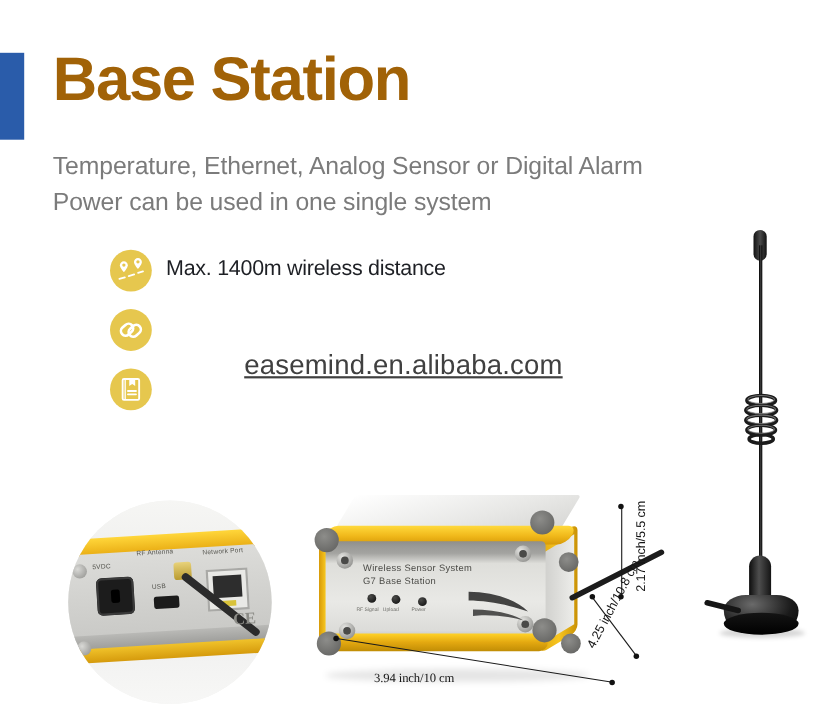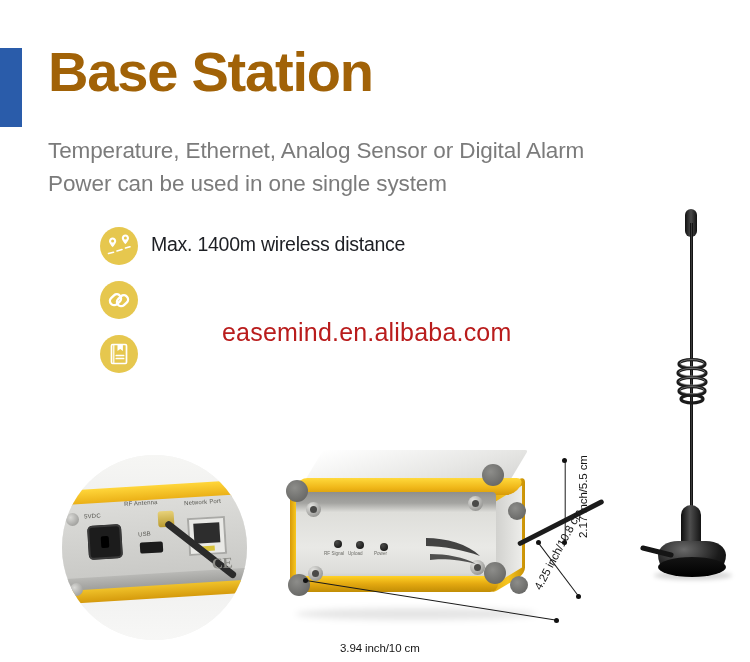--- a/index.html
+++ b/index.html
@@ -18,22 +18,22 @@
   
   #features{position:absolute;left:100px;top:227px;width:520px;}
   .feature{position:relative;height:54px;}
   .f-icon{position:absolute;left:0;top:0;width:38px;height:38px;border-radius:50%;
       background:#e6c74e;}
   .f-icon svg{position:absolute;left:0;top:0;}
   .f-label{position:absolute;left:51px;top:6px;font-size:19.5px;color:#1d1f24;
       letter-spacing:-.25px;white-space:nowrap;}
 
   
-  #watermark{position:absolute;left:222px;top:318px;font-size:25px;color:#b91c1c;
-      letter-spacing:.2px;white-space:nowrap;}
+  #watermark{position:absolute;left:222px;top:318px;font-size:25px;color:#404040;
+      letter-spacing:.2px;white-space:nowrap;text-decoration:underline;}
 
   
   #photo{position:absolute;left:0;top:430px;width:750px;height:232px;}
 
   
   #inset{position:absolute;left:62px;top:25px;width:185px;height:185px;border-radius:50%;
       overflow:hidden;background:#f3f3f1;box-shadow:0 0 0 3px #fff;}
   #inset .ins-bg{position:absolute;inset:0;background:
       linear-gradient(180deg,#f6f6f4 0%,#ececeb 45%,#f7f7f6 100%);}
   #inset .top-yellow{position:absolute;left:-12px;top:30px;width:220px;height:16px;
@@ -243,20 +243,24 @@
     <div class="dv-foot ft6"></div>
     <div class="dv-foot ft1"></div>
     <div class="dv-foot ft3"></div>
     <div class="dv-foot ft4"></div>
 
     <div class="dv-screw sw1"></div>
     <div class="dv-screw sw2"></div>
     <div class="dv-screw sw3"></div>
     <div class="dv-screw sw4"></div>
 
+    <div id="dv-text">
+      <div>Wireless  Sensor System</div>
+      <div>G7 Base Station</div>
+    </div>
 
     <div class="dv-led led1"></div>
     <div class="dv-led led2"></div>
     <div class="dv-led led3"></div>
     <div class="dv-ledlbl ll1">RF Signal</div>
     <div class="dv-ledlbl ll2">Upload</div>
     <div class="dv-ledlbl ll3">Power</div>
 
     <svg class="dv-logo" viewBox="0 0 60 32">
       <path d="M2 4 C22 4 44 10 56 22 C40 16 18 12 2 12 Z" fill="#2b2b2b" opacity=".88"></path>
@@ -289,21 +293,21 @@
     <div class="ant-base"></div>
     <div class="ant-base2"></div>
     <div class="ant-lead"></div>
   </div>
 
   <div>
     <div class="dim-line" style="left:24px;top:148px;width:0;"></div>
     <div class="dim-line" style="left:306px;top:150px;width:254px;transform:rotate(9deg);"></div>
     <div class="dim-dot" style="left:303px;top:148px;"></div>
     <div class="dim-dot" style="left:554px;top:188px;"></div>
-    <div class="dim-lbl" style="left:340px;top:212px;">3.94 inch/10 cm</div>
+    <div class="dim-lbl" style="left:340px;top:181px;font-family:Liberation Serif, serif;">3.94 inch/10 cm</div>
   </div>
 
   <div>
     <div class="dim-line" style="left:538px;top:112px;width:66px;transform:rotate(53deg);"></div>
     <div class="dim-dot" style="left:536px;top:110px;"></div>
     <div class="dim-dot" style="left:576px;top:164px;"></div>
     <div class="dim-lbl" style="left:532px;top:156px;transform:rotate(-62deg);
          transform-origin:left top;">4.25 inch/10.8 cm</div>
   </div>
 

